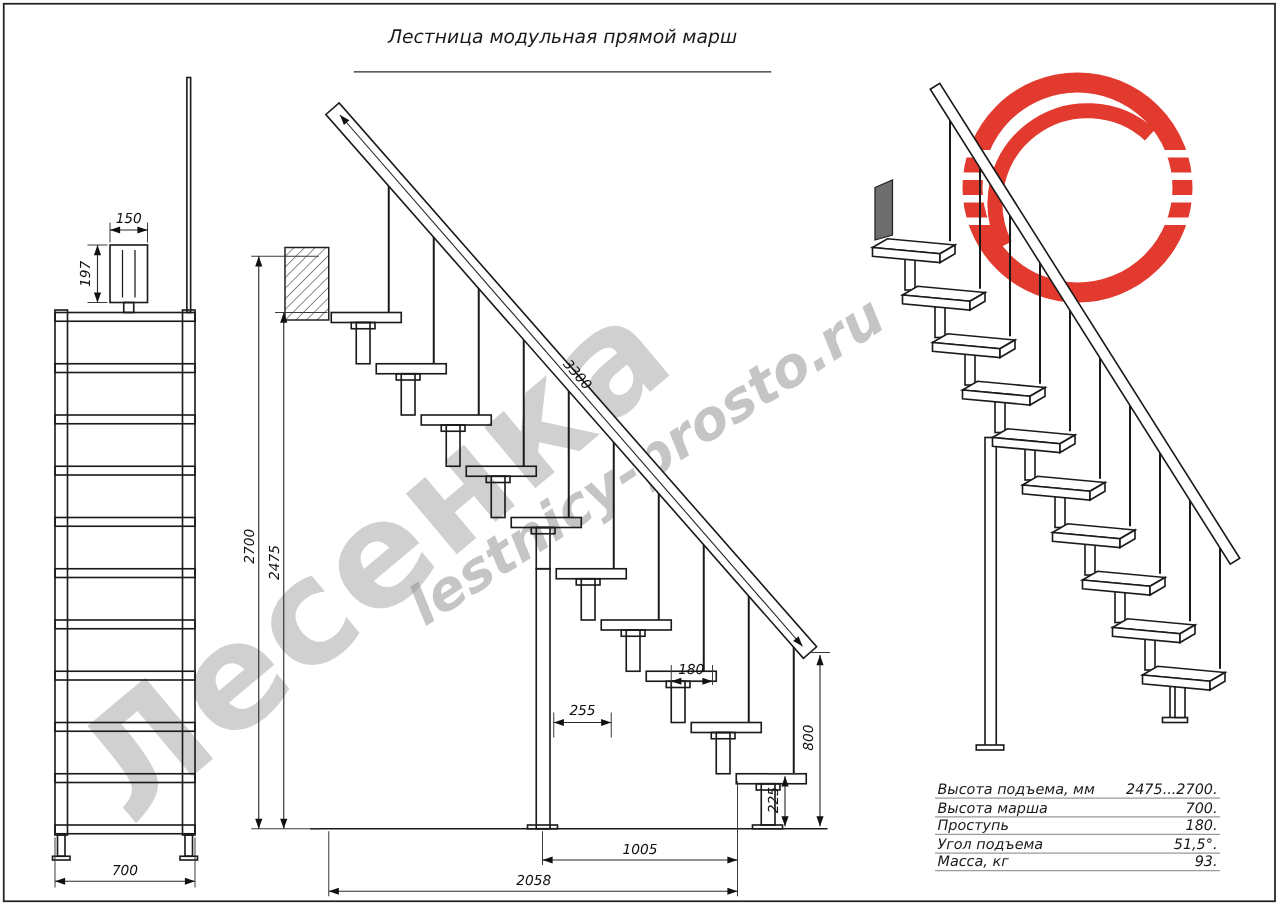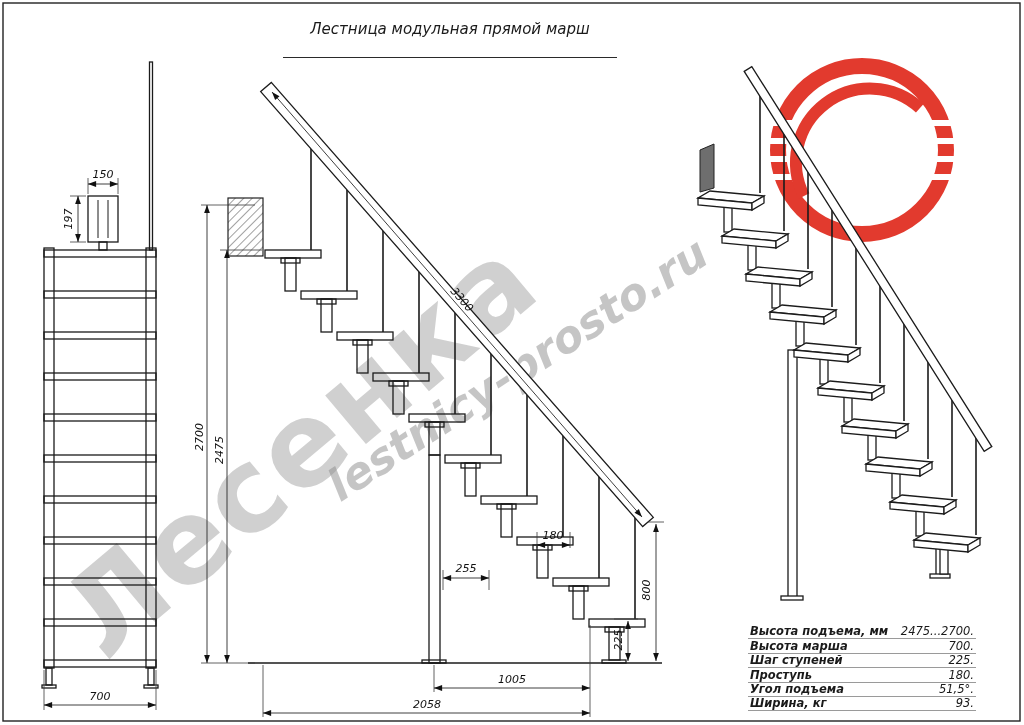--- a/index.html
+++ b/index.html
@@ -20,21 +20,21 @@
   .thin{fill:none;stroke:#1b1b1b;stroke-width:1;}
   .bal{stroke:#1b1b1b;stroke-width:1.6;}
   .ext{stroke:#3a3a3a;stroke-width:0.8;}
   .dimline{stroke:#2a2a2a;stroke-width:0.9;}
   .dim-text{font:italic 11px "DejaVu Sans",sans-serif;fill:#111;}
   
   .specs{position:absolute;z-index:3;left:748px;top:625px;width:228px;
          font-style:italic;font-size:11.5px;}
   .spec-row{display:flex;justify-content:space-between;align-items:flex-end;
             height:13.4px;border-bottom:1px solid #9a9a9a;padding:0 2px;}
-  .spec-row .lab{text-align:right;font-weight:bold;}
+  .spec-row .lab{text-align:right;}
   .spec-row .val{text-align:left;}
 </style>
 </head>
 <body>
 
 <div class="page">
 
   <div class="wm wm-brand">Лесенка</div>
   <div class="wm wm-site">lestnicy-prosto.ru</div>
 
@@ -219,30 +219,26 @@
   <div class="specs">
     <div class="spec-row">
       <span class="lab">Высота подъема, мм</span>
       <span class="val">2475...2700.</span>
     </div>
     <div class="spec-row">
       <span class="lab">Высота марша</span>
       <span class="val">700.</span>
     </div>
     <div class="spec-row">
-      <span class="lab">Шаг ступеней</span>
-      <span class="val">225.</span>
-    </div>
-    <div class="spec-row">
       <span class="lab">Проступь</span>
       <span class="val">180.</span>
     </div>
     <div class="spec-row">
       <span class="lab">Угол подъема</span>
       <span class="val">51,5°.</span>
     </div>
     <div class="spec-row">
-      <span class="lab">Ширина, кг</span>
+      <span class="lab">Масса, кг</span>
       <span class="val">93.</span>
     </div>
   </div>
 
 </div>
 
 </body></html>

